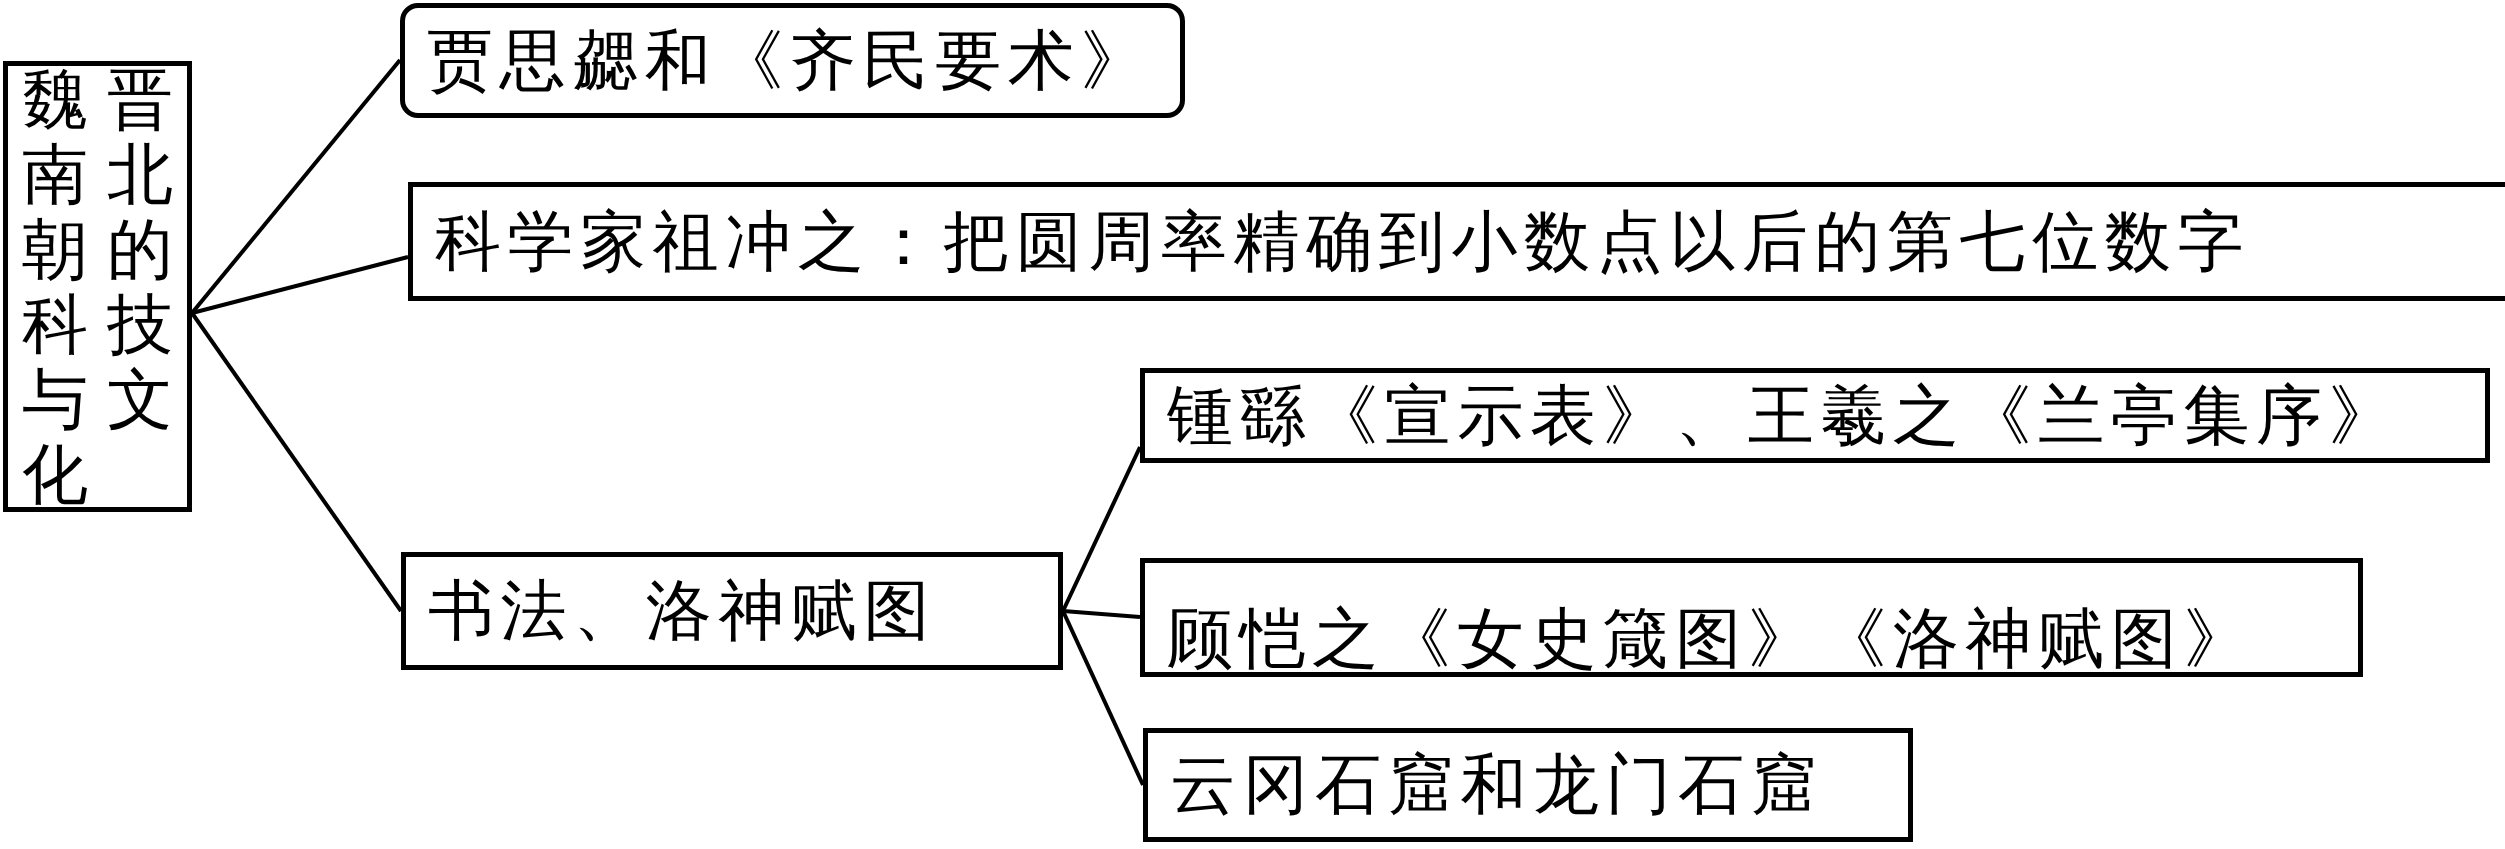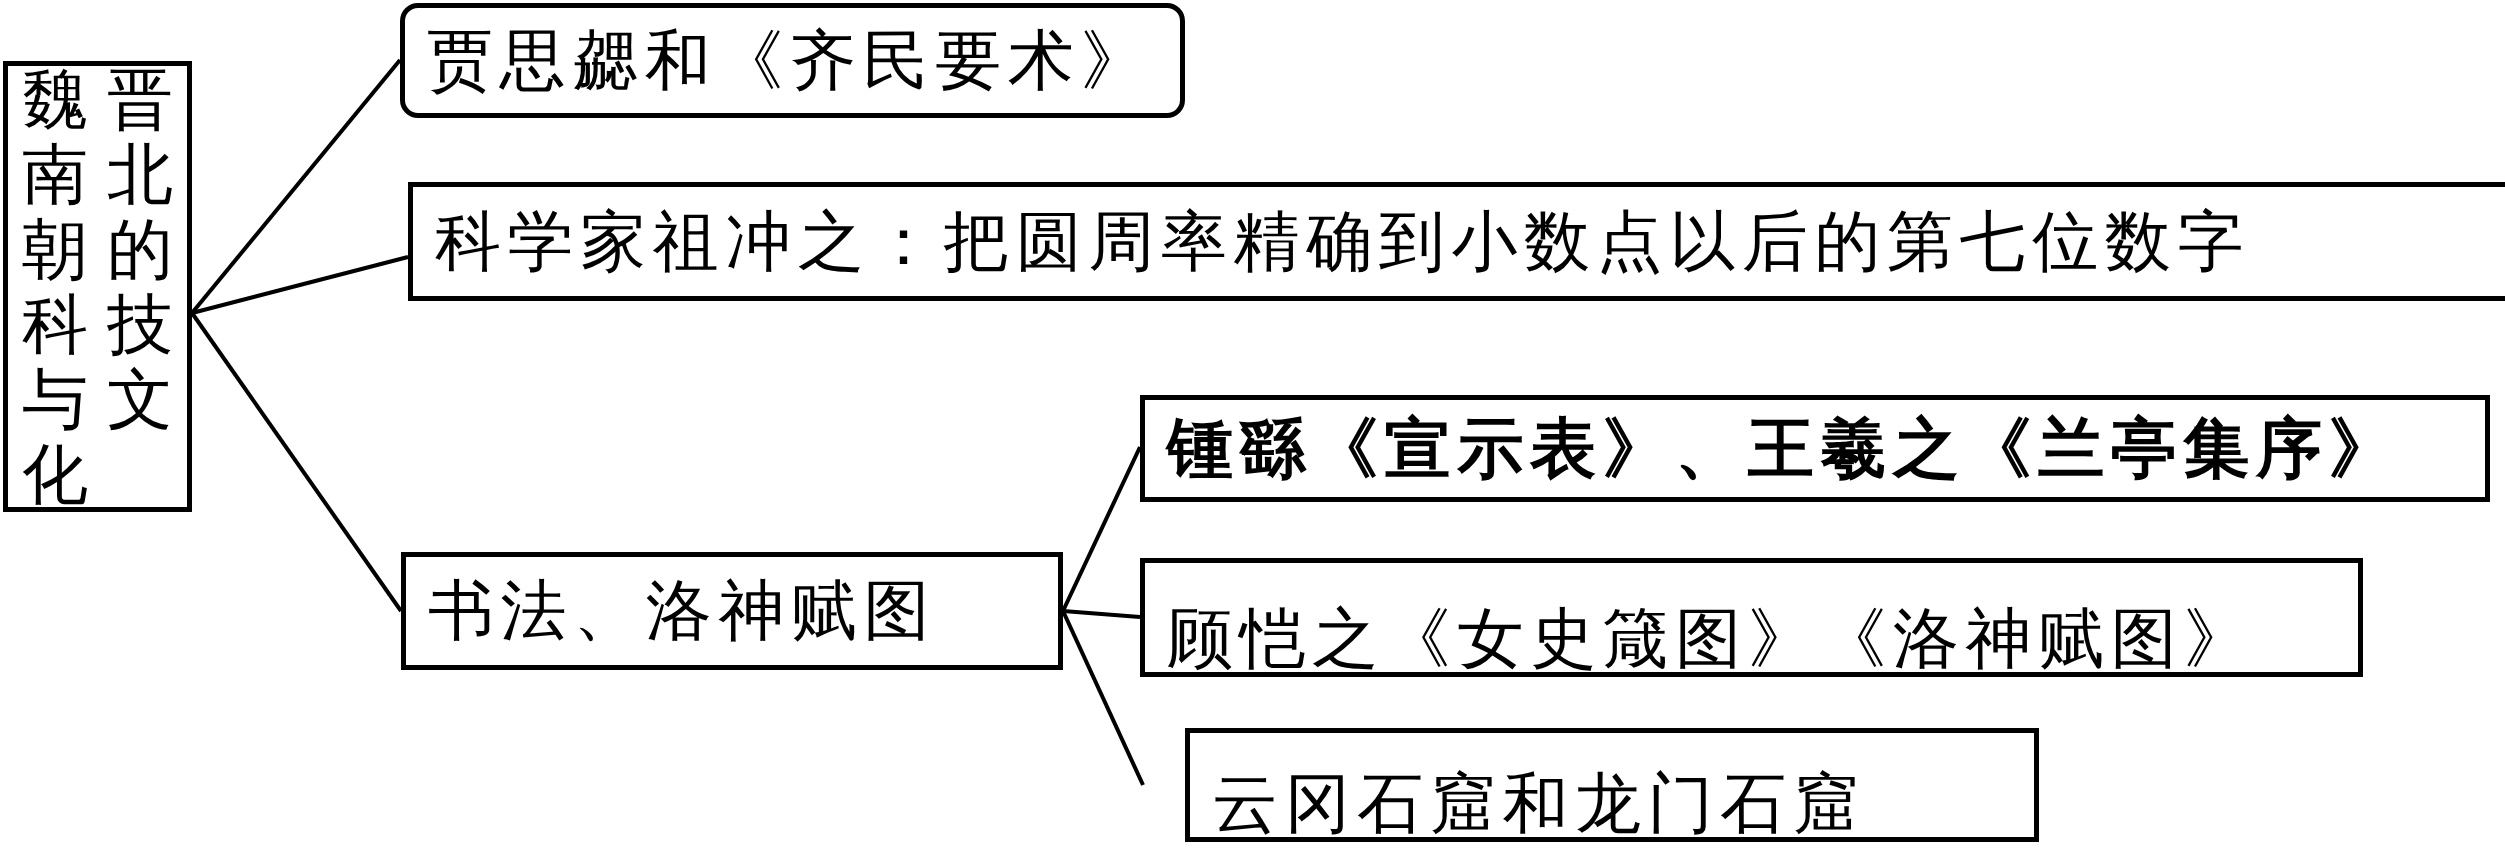--- a/index.html
+++ b/index.html
@@ -46,23 +46,23 @@
     width: 100%;
     font-size: 66px;
     line-height: 75px;
     text-align: justify;
     text-justify: inter-character;
     word-break: break-all;
   }
   .node.b1 { left: 400px;  top: 3px;   width: 785px;  height: 115px; border-radius: 18px; }
   .node.b2 { left: 408px;  top: 182px; width: 2345px; height: 119px; }
   .node.b3 { left: 401px;  top: 552px; width: 662px;  height: 118px; }
-  .node.s1 { left: 1140px; top: 395px; width: 1350px; height: 107px; font-weight: bold; }
+  .node.s1 { left: 1140px; top: 368px; width: 1350px; height: 95px; }
   .node.s2 { left: 1140px; top: 558px; width: 1223px; height: 119px; align-items: flex-end; }
-  .node.s3 { left: 1185px; top: 728px; width: 854px;  height: 114px; align-items: flex-end; }
+  .node.s3 { left: 1143px; top: 728px; width: 770px;  height: 114px; }
   line.connector {
     stroke: #000000;
     stroke-width: 4px;
   }
 </style>
 </head>
 <body>
 
 <div id="canvas">
 

